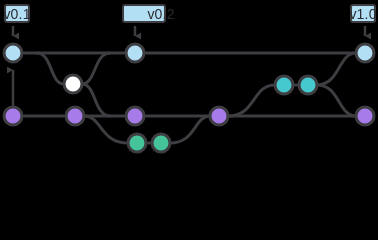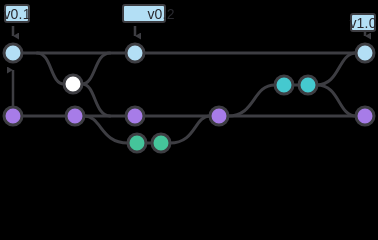--- a/index.html
+++ b/index.html
@@ -94,16 +94,16 @@
         <circle cx="219" cy="116" r="9" fill="#a77ce8" stroke="#3d3d42" stroke-width="3" id="node-c9"></circle>
         <circle cx="365" cy="116" r="9" fill="#a77ce8" stroke="#3d3d42" stroke-width="3" id="node-c14"></circle>
         <circle cx="137" cy="143" r="9" fill="#45c49a" stroke="#3d3d42" stroke-width="3" id="node-c7"></circle>
         <circle cx="161" cy="143" r="9" fill="#45c49a" stroke="#3d3d42" stroke-width="3" id="node-c8"></circle>
       </g>
   </svg>
 
   <div id="tags-layer">
       <div class="tag-box" id="tag-v01" style="left: 4px; top: 4px; width: 26px;">v0.1</div>
       <div class="tag-box" id="tag-v02" style="left: 122px; top: 4px; width: 26px; padding-left: 37px;">v0.2</div>
-      <div class="tag-box" id="tag-v10" style="left: 350px; top: 13px; width: 26px;">v1.0</div>
+      <div class="tag-box" id="tag-v10" style="left: 350px; top: 4px; width: 26px;">v1.0</div>
     </div>
 
 </div>
 
 </body></html>

